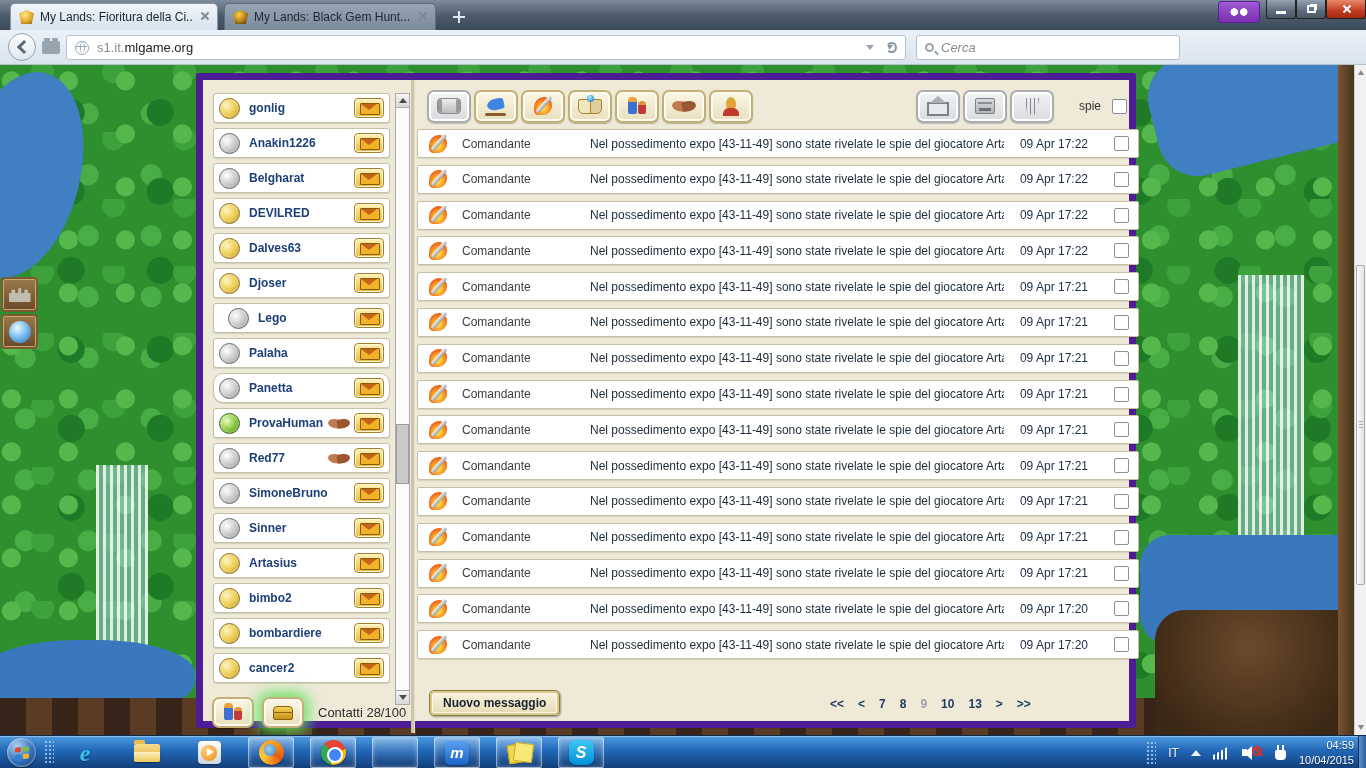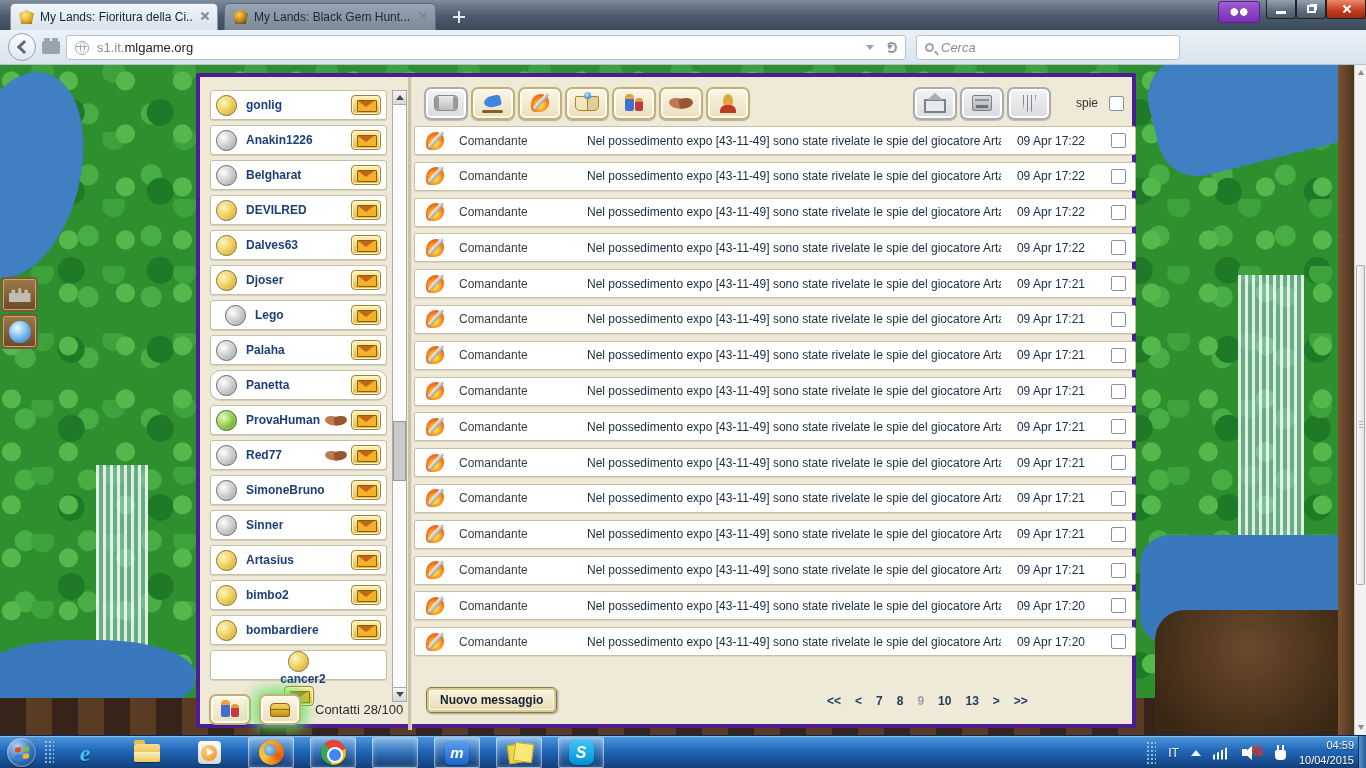--- a/index.html
+++ b/index.html
@@ -109,21 +109,21 @@
 .mini{position:absolute;left:1px;width:37px;height:35px;border:2px solid #7a5a34;border-radius:4px;
  background:linear-gradient(#9a7a4a,#6a4a28);box-shadow:inset 0 0 0 1px #caa86a;
  display:flex;align-items:center;justify-content:center}
 .mini.m1{top:212px}.mini.m2{top:249px}
 .g-castle{width:22px;height:15px;background:#c2bcae;
  clip-path:polygon(0 100%,0 40%,14% 40%,14% 18%,30% 18%,30% 40%,44% 40%,44% 8%,58% 8%,58% 40%,72% 40%,72% 18%,88% 18%,88% 40%,100% 40%,100% 100%)}
 .g-orb{width:22px;height:22px;border-radius:50%;background:radial-gradient(circle at 38% 32%,#f0faff,#7ec0f0 45%,#2a68b0)}
 
 
 .panel{position:absolute;left:196px;top:8px;width:940px;height:655px;background:#efead8;
- border:4px solid #4c1d95;border-radius:2px}
+ border:7px solid #4c1d95;border-radius:2px}
 .vdivider{position:absolute;left:208px;top:0;width:3px;height:653px;background:#cbc5a8;box-shadow:1px 0 0 #e6e0c8}
 
 
 .contacts{position:absolute;left:3px;top:3px;width:205px;height:647px}
 .card{position:absolute;left:7px;width:177px;height:30px;background:#fff;border:1px solid #c6c0a6;
  border-radius:3px;display:flex;align-items:center;padding:0 5px;box-shadow:0 1px 1px rgba(0,0,0,.12)}
 .medal{width:21px;height:21px;border-radius:50%;flex:0 0 auto;border:1px solid #8a6e14;
  box-shadow:inset 0 0 3px rgba(255,255,255,.8)}
 .medal.gold{background:radial-gradient(circle at 35% 35%,#fdf6c0,#ecc94b 55%,#a87a12)}
 .medal.silver{background:radial-gradient(circle at 35% 35%,#fff,#c6c6c6 55%,#7e7e7e);border-color:#666}
@@ -458,21 +458,21 @@
               <span class="cname">bimbo2</span>
               <span class="cspace"></span>
               <i class="env-btn"></i>
             </div>
             <div class="card" style="top: 535px;">
               <i class="medal gold"></i>
               <span class="cname">bombardiere</span>
               <span class="cspace"></span>
               <i class="env-btn"></i>
             </div>
-            <div class="card" style="top: 570px; flex-direction: column;">
+            <div class="card" style="top: 570px;">
               <i class="medal gold"></i>
               <span class="cname">cancer2</span>
               <span class="cspace"></span>
               <i class="env-btn"></i>
             </div>
           </div>
         <div class="cscroll">
           <div class="cs-btn">
               <i class="tri-u"></i>
             </div>

